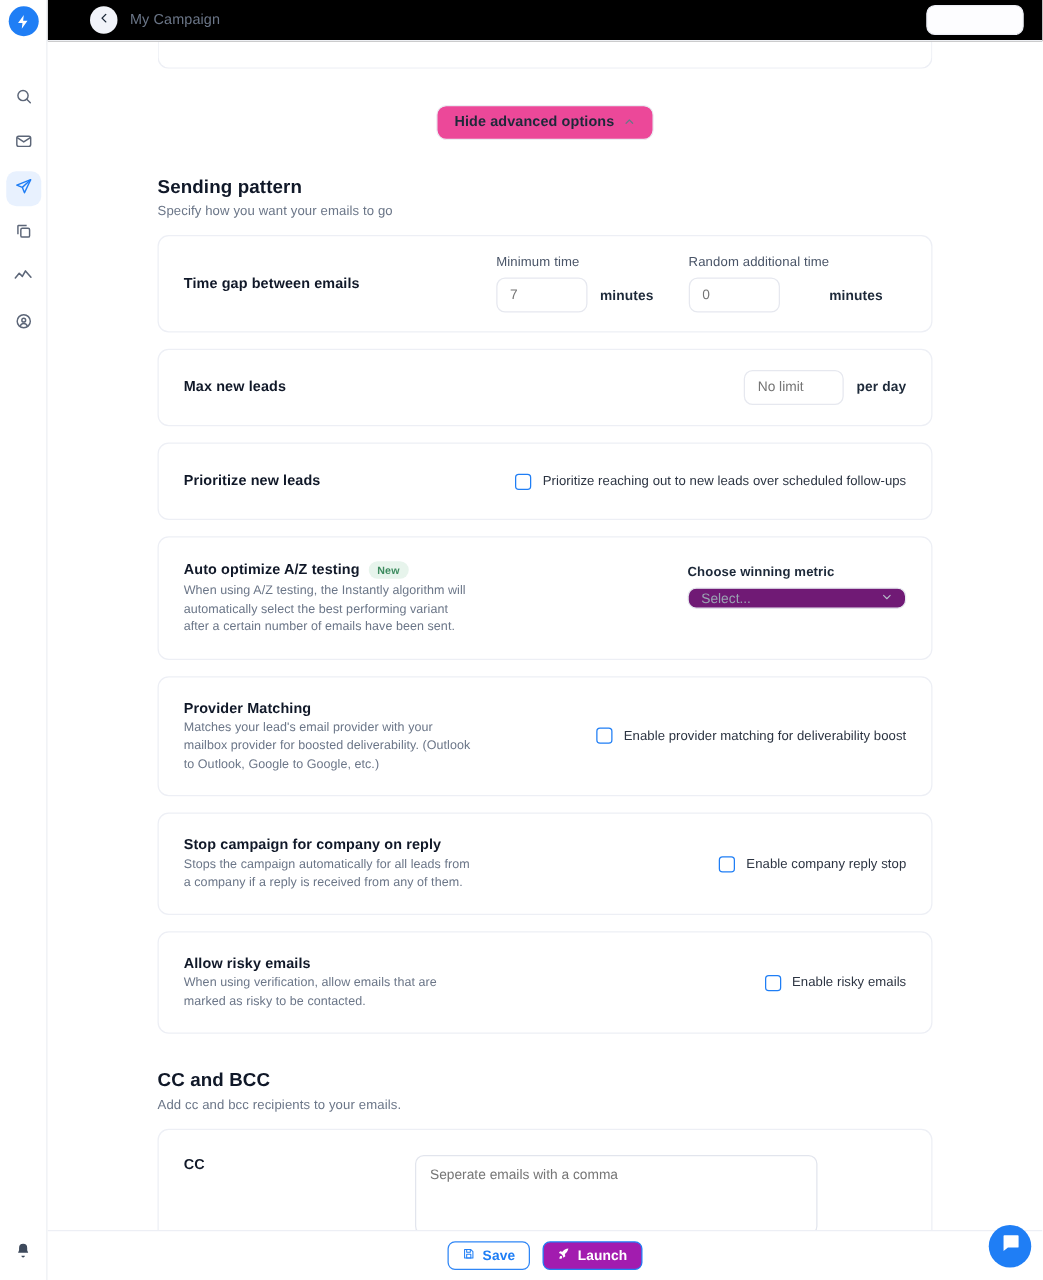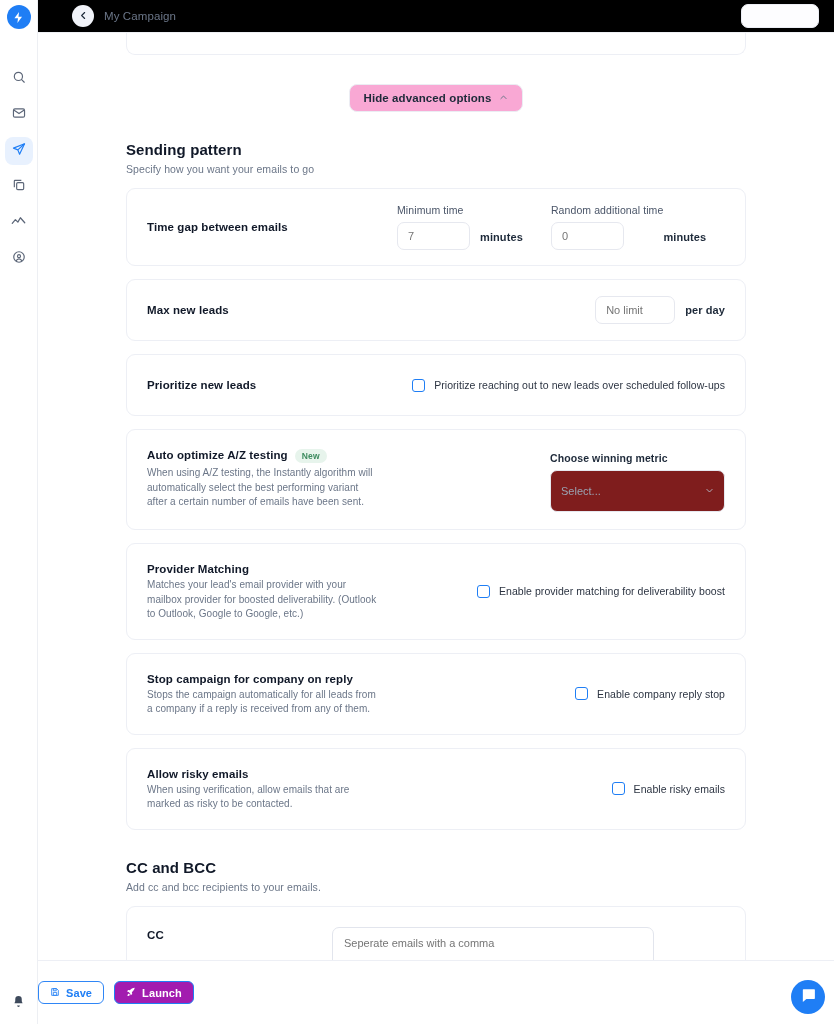--- a/index.html
+++ b/index.html
@@ -72,21 +72,21 @@
   .card-stub {
     margin: 0 0 0 0;
     height: 22px;
     border: 1px solid #edeff5; border-top: none;
     border-radius: 0 0 9px 9px;
     background: #fff;
   }
 
   .hide-adv-wrap { display: flex; justify-content: center; margin-top: 29px; }
   .hide-adv {
-    border: 1px solid #ebedf3; background: #f9a8d4;
+    border: 1px solid #ebedf3; background: #ec4899;
     border-radius: 8px; height: 28px; padding: 0 14px;
     display: inline-flex; align-items: center; gap: 8px;
     font-size: 11.5px; font-weight: 700; color: #1d2939;
     letter-spacing: .1px;
   }
   .chev-up { color: #6b7688; font-size: 9px; line-height: 1; }
 
   .section-title {
     margin-top: 29px;
     font-size: 15px; font-weight: 700; color: #101828; letter-spacing: .1px;
@@ -126,45 +126,45 @@
   .row-right { margin-left: auto; display: flex; align-items: center; }
 
   .cbx {
     width: 13px; height: 13px; border-radius: 3px;
     border: 1.6px solid #1f7ef5; background: #fff;
     flex: none;
   }
   .cbx-label { margin-left: 9px; font-size: 10.5px; color: #2c3442; letter-spacing: .05px; white-space: nowrap; }
 
   .select-box {
-    width: 175px; height: 42px;
+    width: 175px; height: 17px;
     border: 1px solid #e6e8ef; border-radius: 7px;
     display: flex; align-items: center; padding: 0 10px;
-    font-size: 11px; color: #9aa3b2; background: #7f1d1d;
+    font-size: 11px; color: #9aa3b2; background: #701a75;
   }
   .select-chev { margin-left: auto; color: #b6bdc9; font-size: 9px; }
 
   .textarea {
     width: 322px; height: 64px;
     border: 1px solid #e2e5ed; border-radius: 7px;
     background: #fff; padding: 8px 11px;
     font-size: 11px; color: #b4bac6;
     font-family: "Liberation Sans", sans-serif;
     resize: none; outline: none; line-height: 1.4;
   }
 
   .card.tall { align-items: flex-start; padding: 17px 20px; }
   .card.tall .card-left { padding-top: 2px; }
 
   
   .footer {
-    position: absolute; left: 38px; right: 0; bottom: 0; height: 64px;
+    position: absolute; left: 38px; right: 0; bottom: 0; height: 40px;
     background: #fff;
     border-top: 1px solid #edeff5;
-    display: flex; align-items: center; 
+    display: flex; align-items: center; justify-content: center;
     gap: 10px;
     z-index: 3;
   }
   .btn {
     height: 23px; border-radius: 6px;
     display: inline-flex; align-items: center; gap: 6px;
     padding: 0 11px; font-size: 11px; font-weight: 700;
     letter-spacing: .1px;
   }
   .btn-save { background: #fff; border: 1px solid #2f86f6; color: #1f7ef5; }

